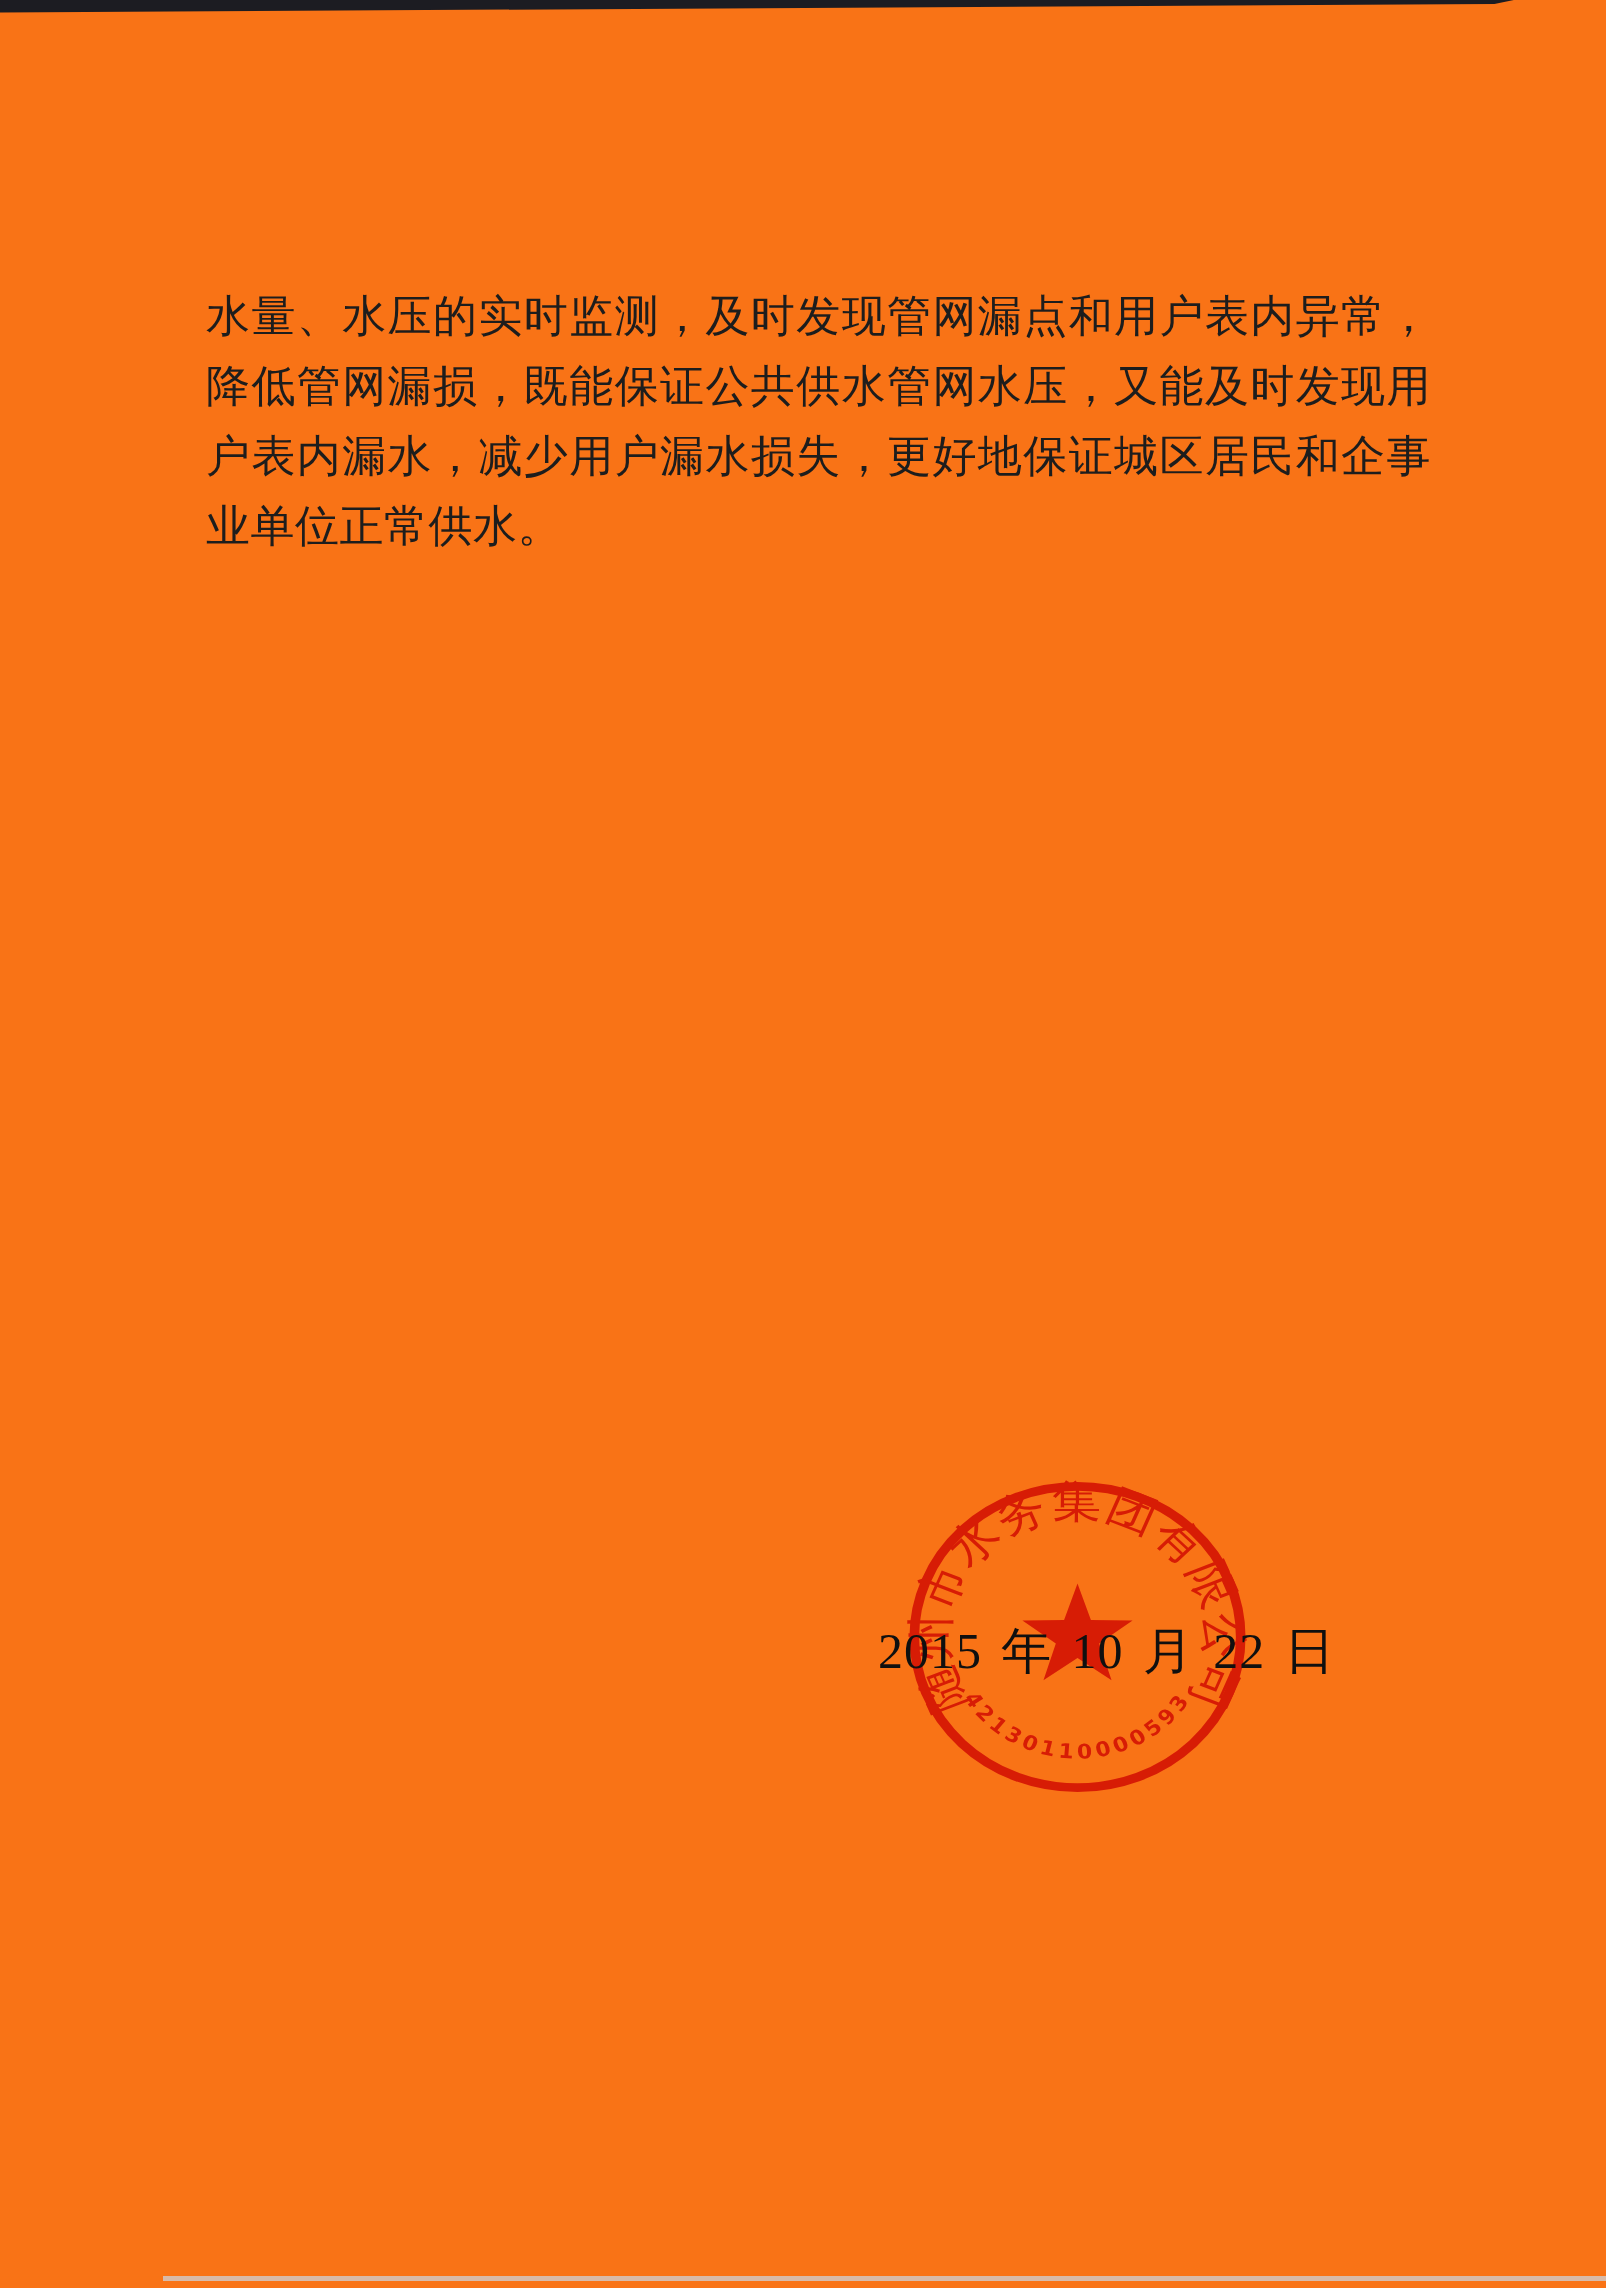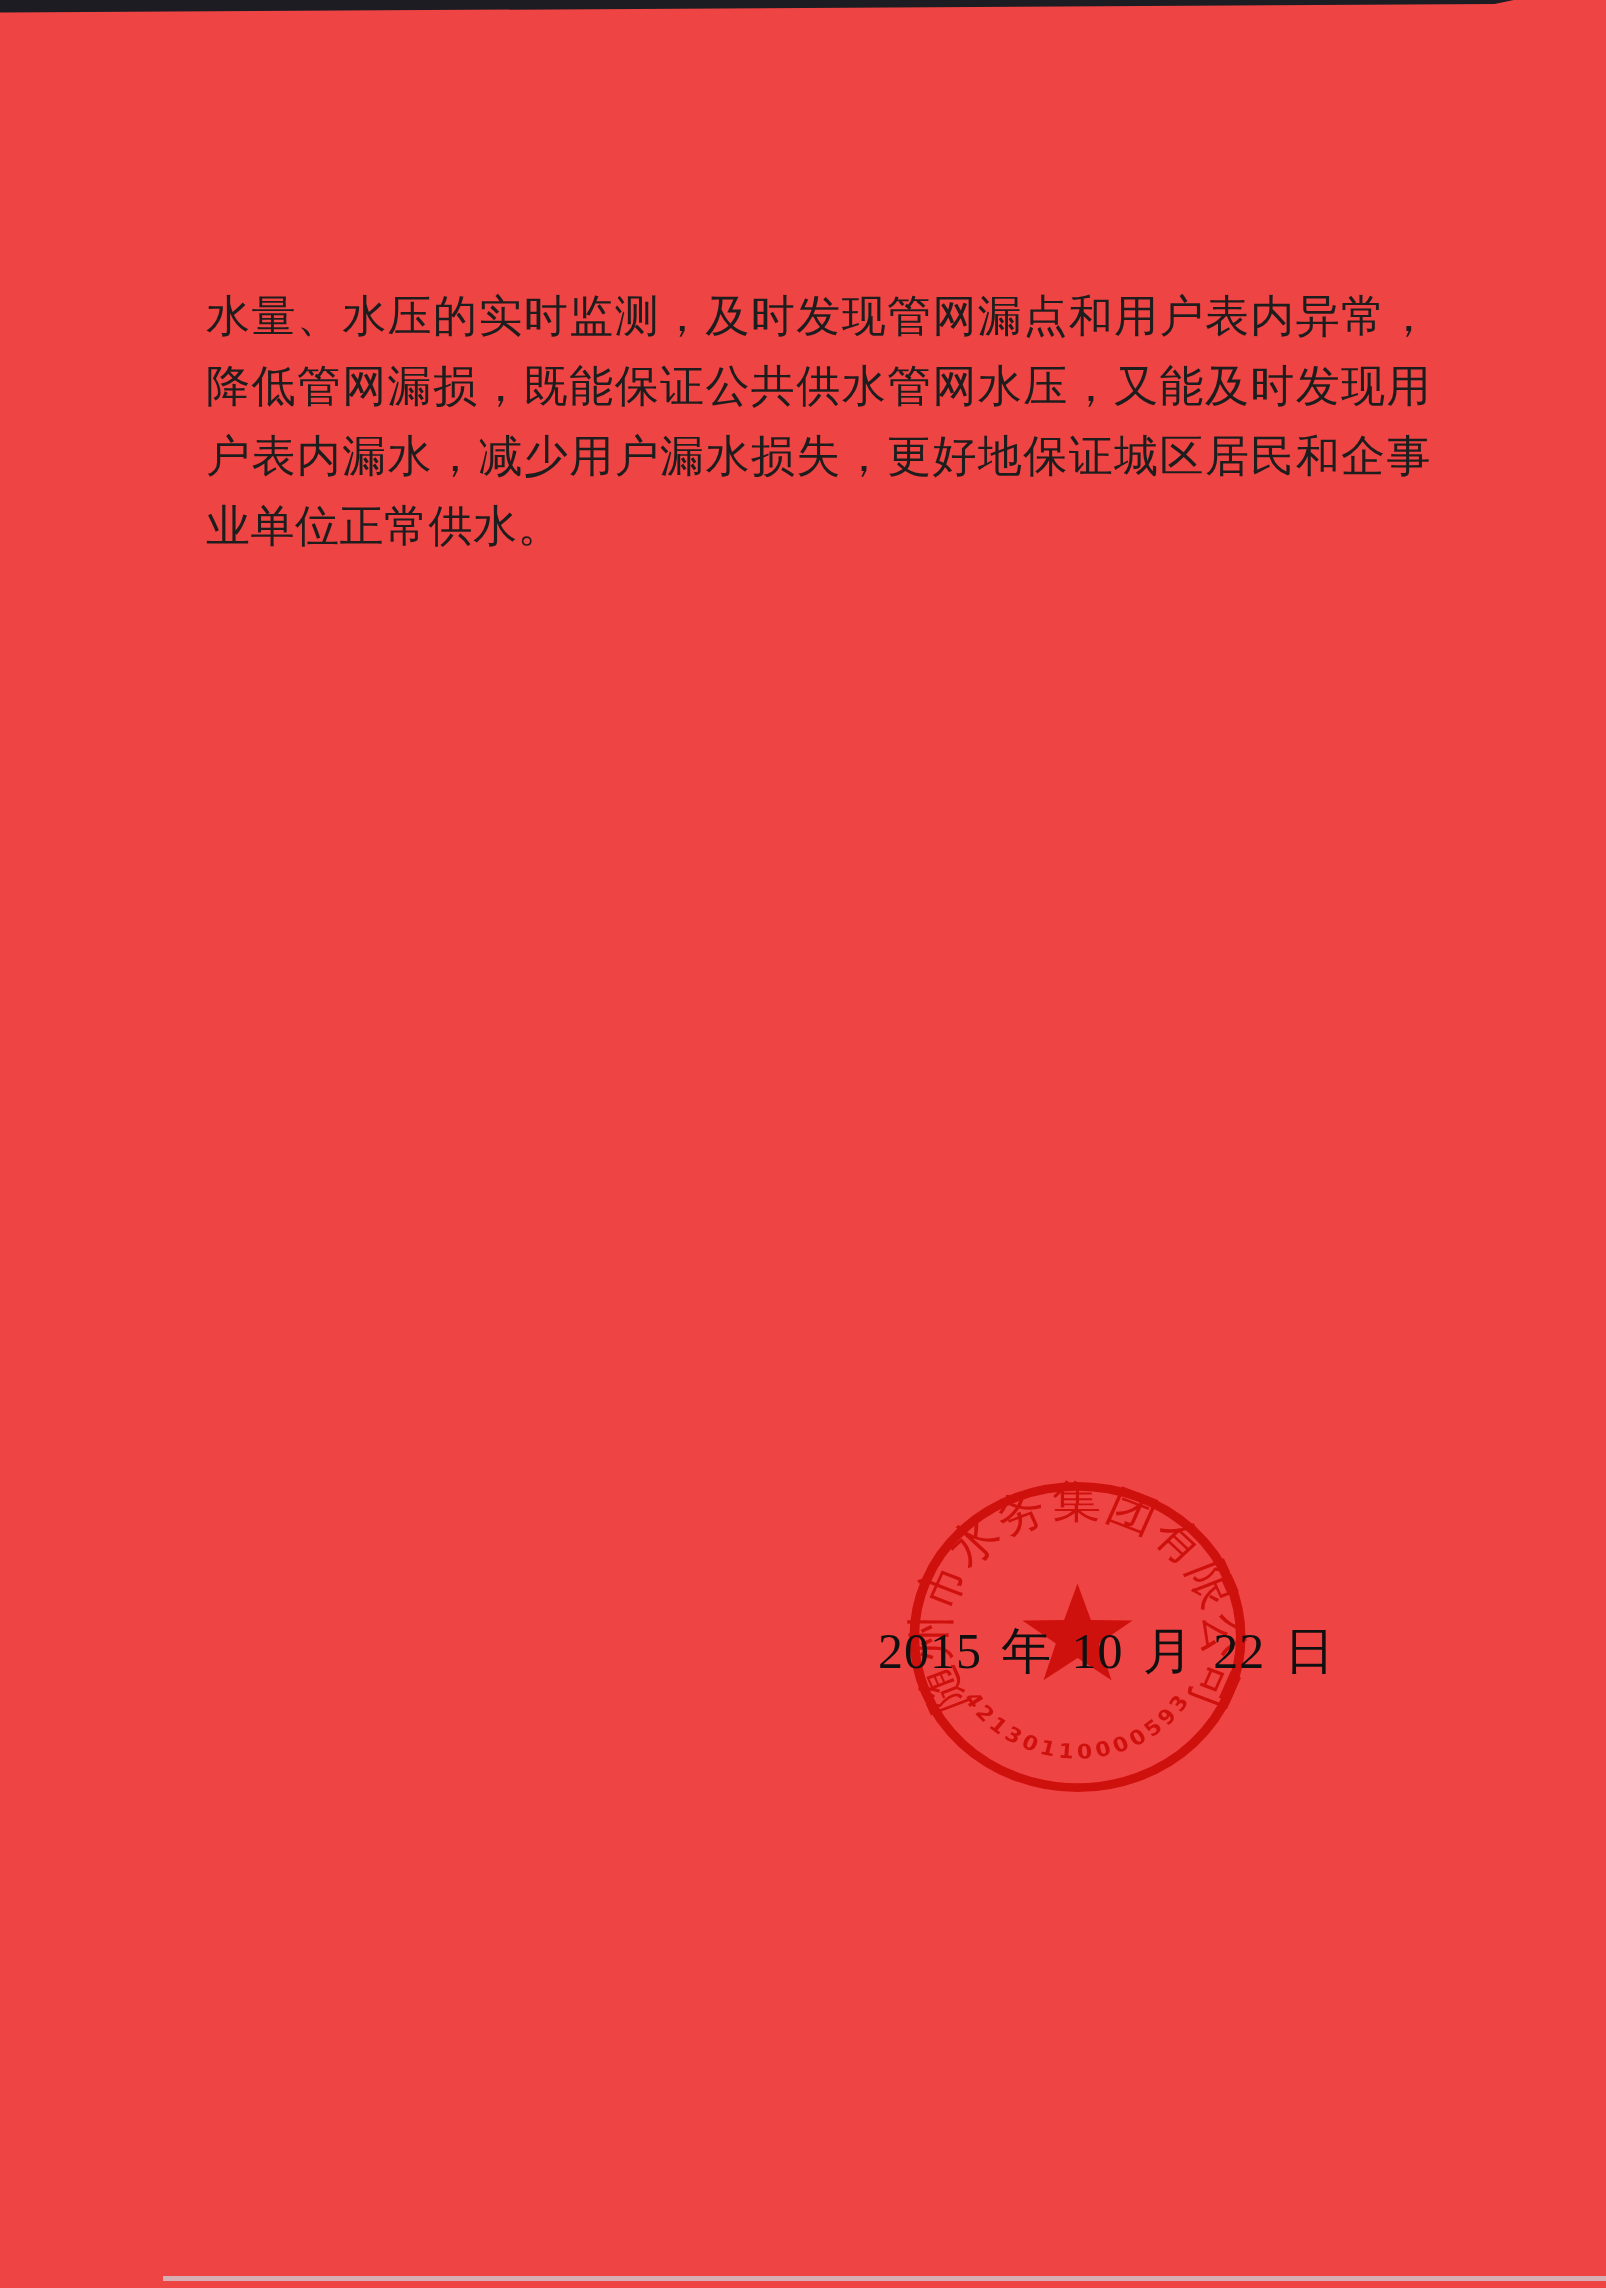--- a/index.html
+++ b/index.html
@@ -4,21 +4,21 @@
 <style>
   html, body {
     margin: 0;
     padding: 0;
     background: #ffffff;
   }
   .page {
     position: relative;
     width: 1607px;
     height: 2288px;
-    background: #ef4444;
+    background: #f97316;
     overflow: hidden;
     font-family: "Liberation Serif", "DejaVu Serif", serif;
   }
   
   .scan-top {
     position: absolute;
     top: 0; left: 0;
     width: 1607px; height: 15.5px;
     pointer-events: none;
   }

